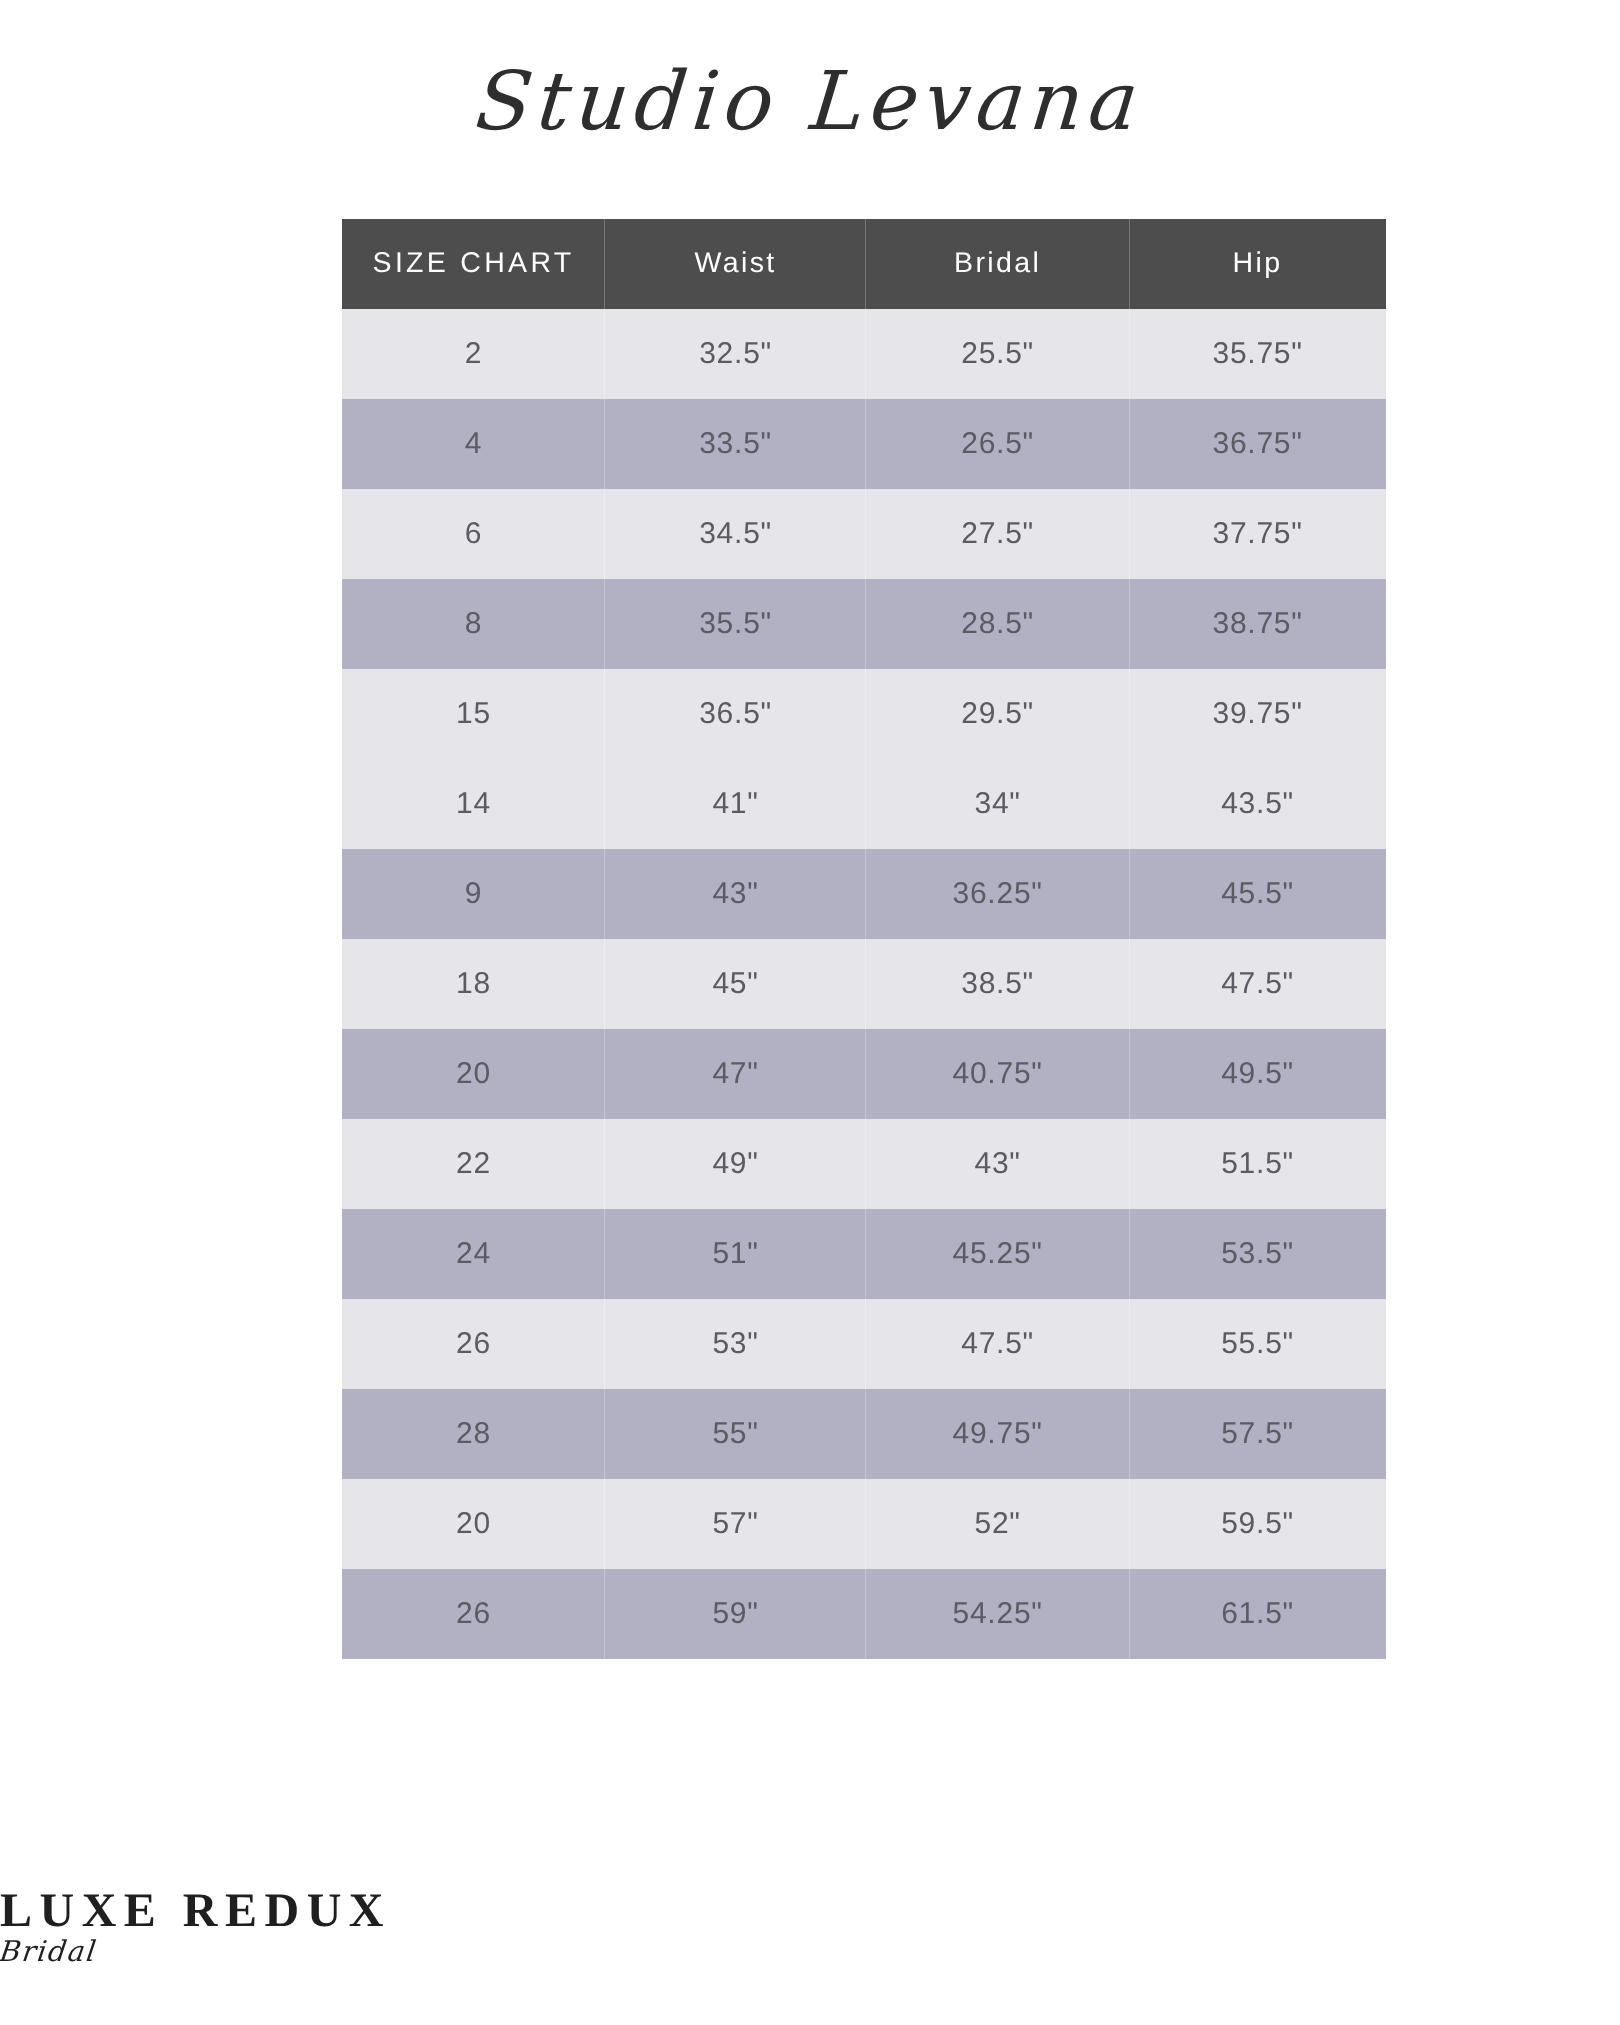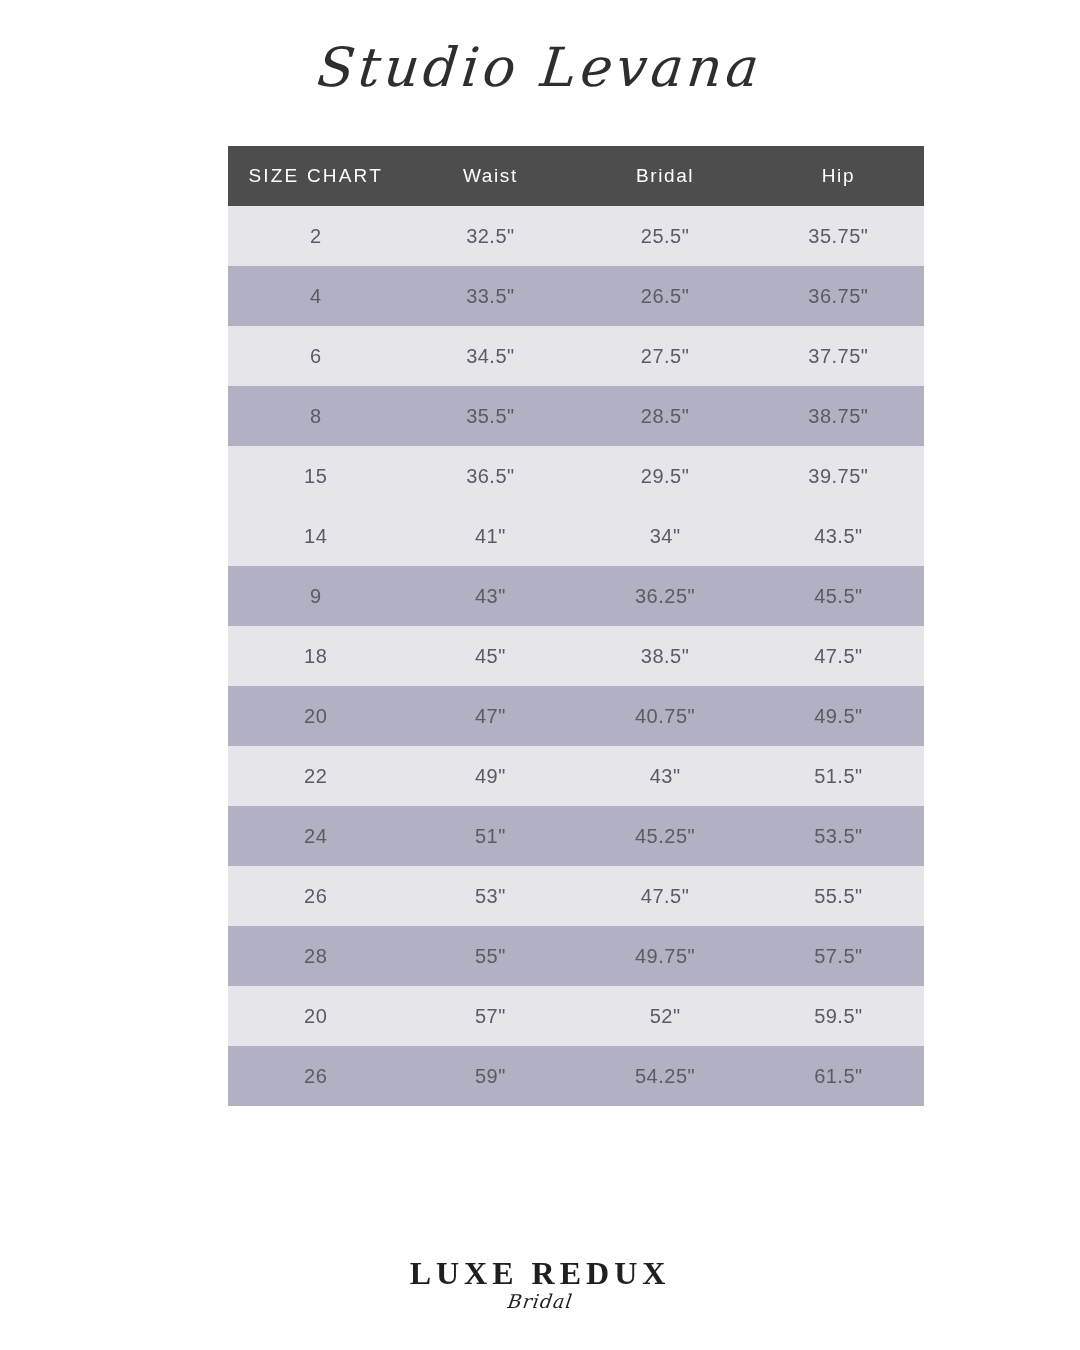--- a/index.html
+++ b/index.html
@@ -88,21 +88,20 @@
   col.c3 { width: 24.6%; }
 
   
   .footer {
     position: absolute;
     bottom: 38px;
     left: 0;
     right: 0;
     display: flex;
     flex-direction: column;
-    align-items: center;
   }
   .footer-main {
     font-family: "Liberation Serif", serif;
     font-size: 32px;
     letter-spacing: 5px;
     color: #1f1f1f;
     font-weight: 700;
   }
   .footer-sub {
     font-family: "DejaVu Serif", serif;

